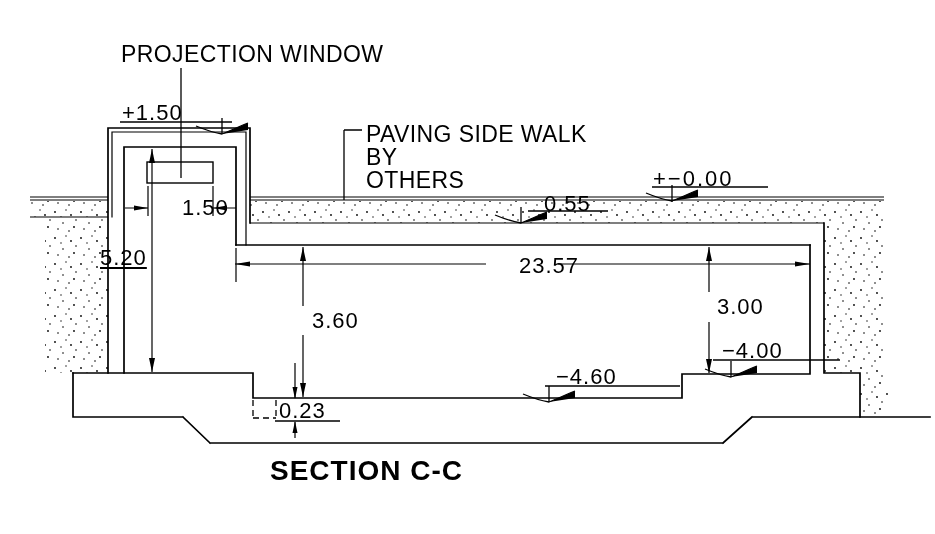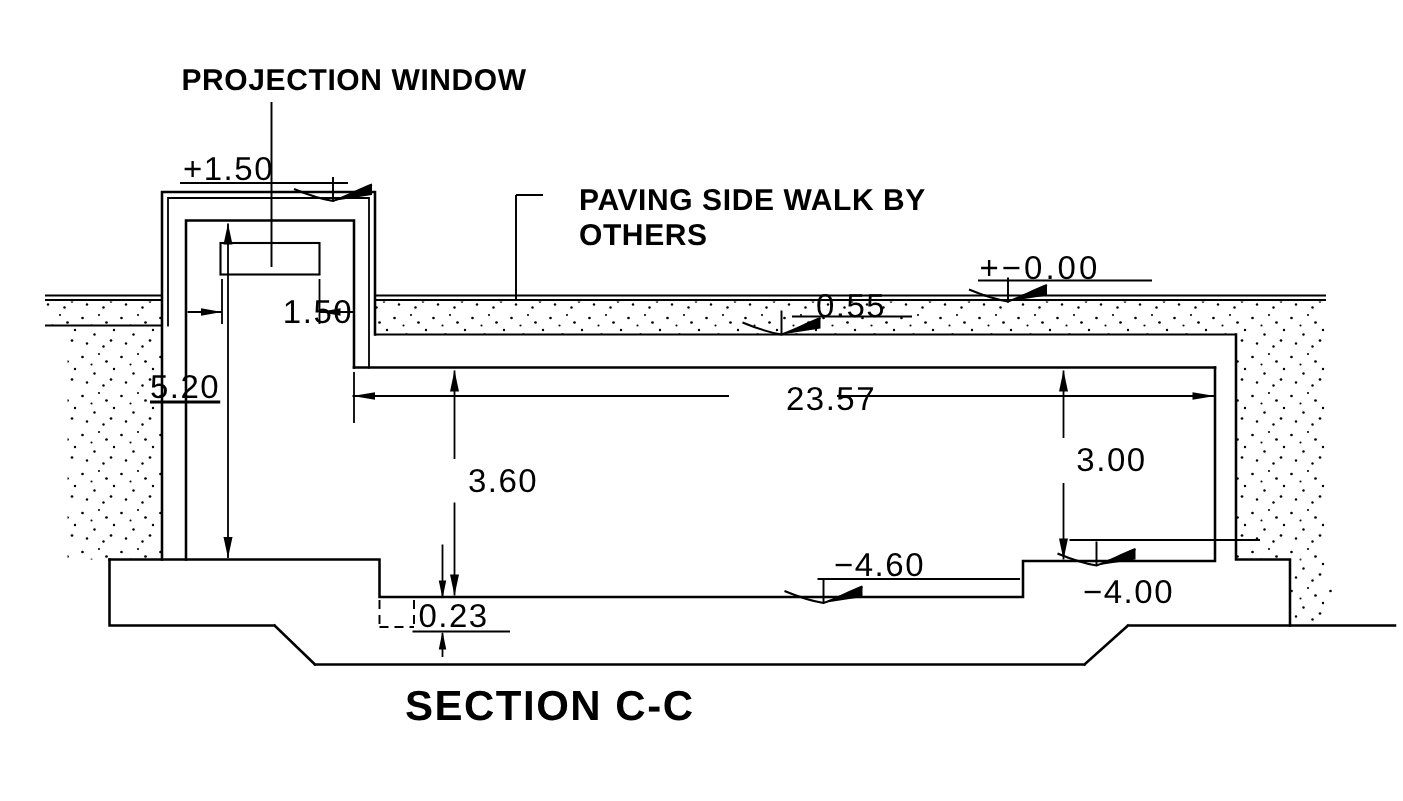--- a/index.html
+++ b/index.html
@@ -1,22 +1,22 @@
 <!DOCTYPE html>
 <html><head>
 <meta charset="utf-8">
 <style>
   html,body{margin:0;padding:0;background:#fff;}
   .canvas{position:relative;width:935px;height:534px;background:#fff;overflow:hidden;
           font-family:"Liberation Sans", sans-serif;color:#000;}
   .canvas svg{position:absolute;left:0;top:0;}
   .txt{position:absolute;white-space:pre-line;color:#000;line-height:1.2;}
-  .callout{font-weight:bold;font-size:20px;letter-spacing:0.4px;line-height:23px;}
+  .callout{font-weight:normal;font-size:23px;letter-spacing:0.4px;line-height:23px;}
   .dim{font-size:22px;letter-spacing:1px;}
-  .dim.center{text-align:center;padding-left:32px;}
+  .dim.center{padding-left:32px;}
   .small-caps{font-size:13px;letter-spacing:1.6px;}
   .title{font-weight:bold;font-size:28px;letter-spacing:1px;}
 </style>
 </head>
 <body>
 
 <div class="canvas">
 
   <svg width="935" height="534" viewBox="0 0 935 534">
     <defs>
@@ -110,41 +110,41 @@
       <use href="#lvl" transform="translate(222,132)"></use>
       <use href="#lvl" transform="translate(672,199)"></use>
       <use href="#lvl" transform="translate(521,221)"></use>
       <use href="#lvl" transform="translate(731,375)"></use>
       <use href="#lvl" transform="translate(549,400)"></use>
     </g>
   </svg>
 
   <div class="txt callout" style="left:121px;top:43px;">PROJECTION WINDOW</div>
 
-  <div class="txt callout" style="left:366px;top:123px;width:250px;margin-left:20px;">PAVING SIDE WALK BY
+  <div class="txt callout" style="left:366px;top:123px;width:250px;">PAVING SIDE WALK BY
 OTHERS</div>
 
   <div class="txt dim" style="left:122px;top:100px;">+1.50</div>
 
   <div class="txt dim" style="left:653px;top:166px;letter-spacing:2px;">+−0.00</div>
 
 
   <div class="txt dim" style="left:544px;top:191px;">0.55</div>
 
   <div class="txt dim center" style="left:150px;top:195px;width:60px;">1.50</div>
 
   <div class="txt dim" style="left:100px;top:245px;text-decoration:underline;">5.20</div>
 
   <div class="txt dim center" style="left:487px;top:253px;width:70px;">23.57</div>
 
   <div class="txt dim center" style="left:280px;top:308px;width:46px;">3.60</div>
 
   <div class="txt dim center" style="left:685px;top:294px;width:48px;">3.00</div>
 
-  <div class="txt dim" style="left:722px;top:338px;margin-top:44px;">−4.00</div>
+  <div class="txt dim" style="left:722px;top:338px;">−4.00</div>
 
   <div class="txt dim" style="left:556px;top:364px;">−4.60</div>
 
   <div class="txt dim" style="left:279px;top:398px;">0.23</div>
 
   <div class="txt title" style="left:270px;top:454px;">SECTION C-C</div>
 
 </div>
 
 </body></html>

